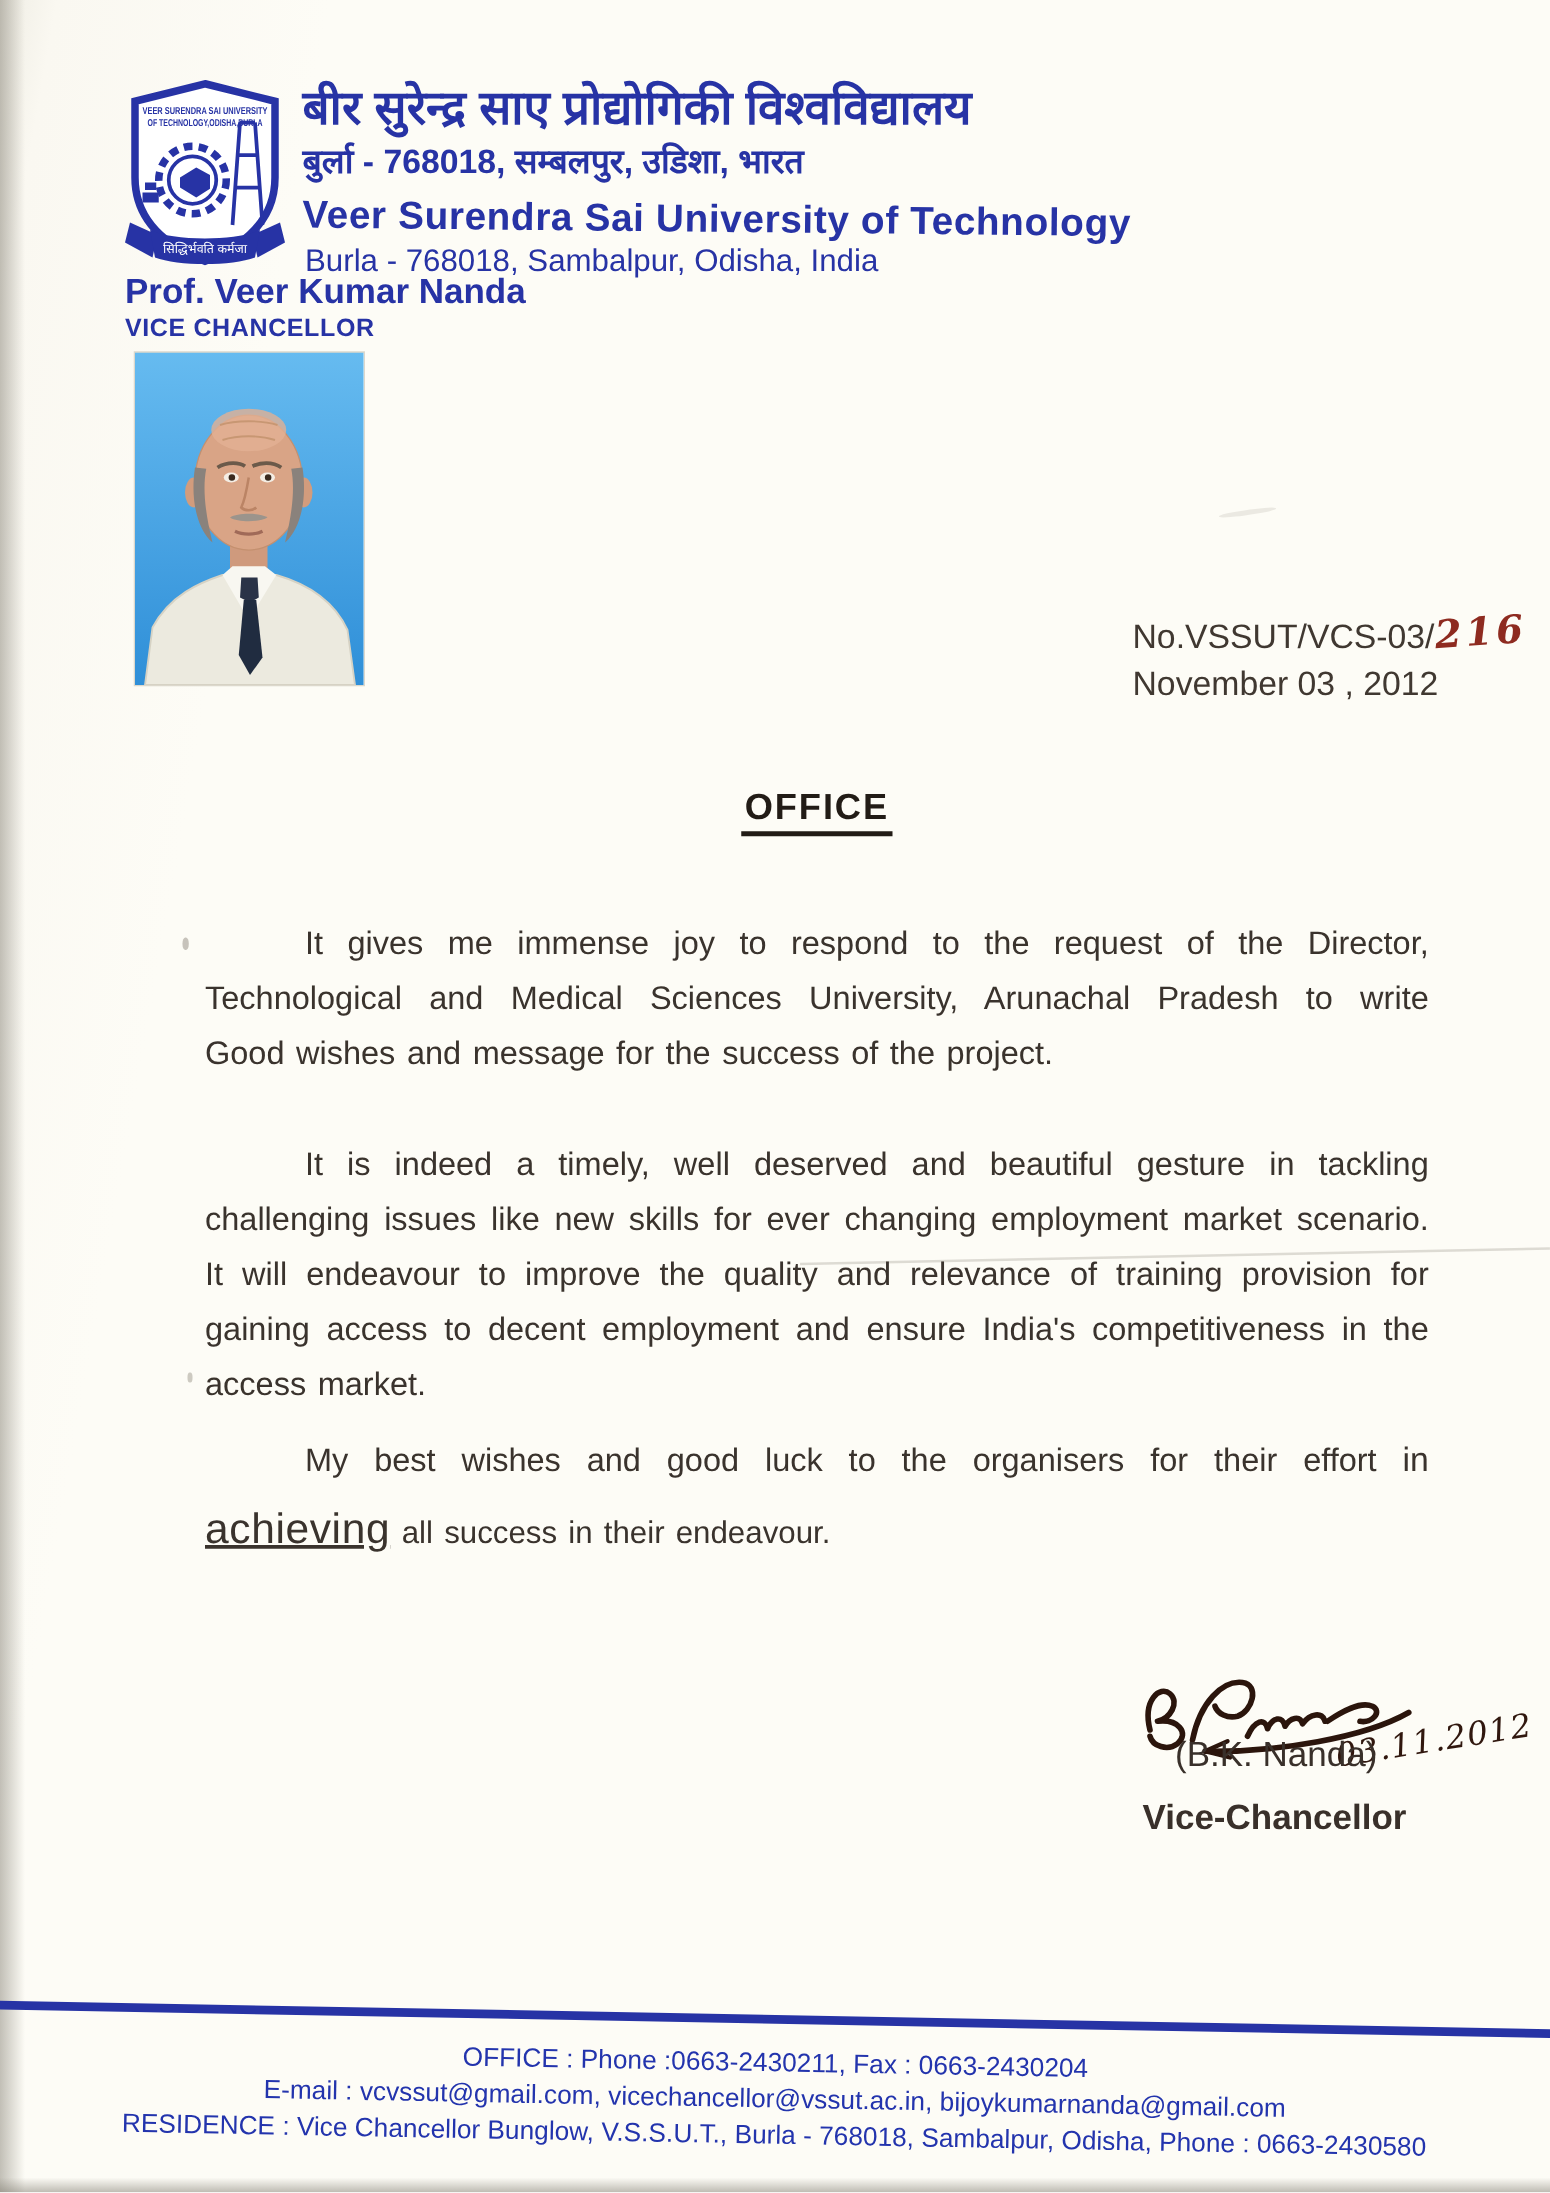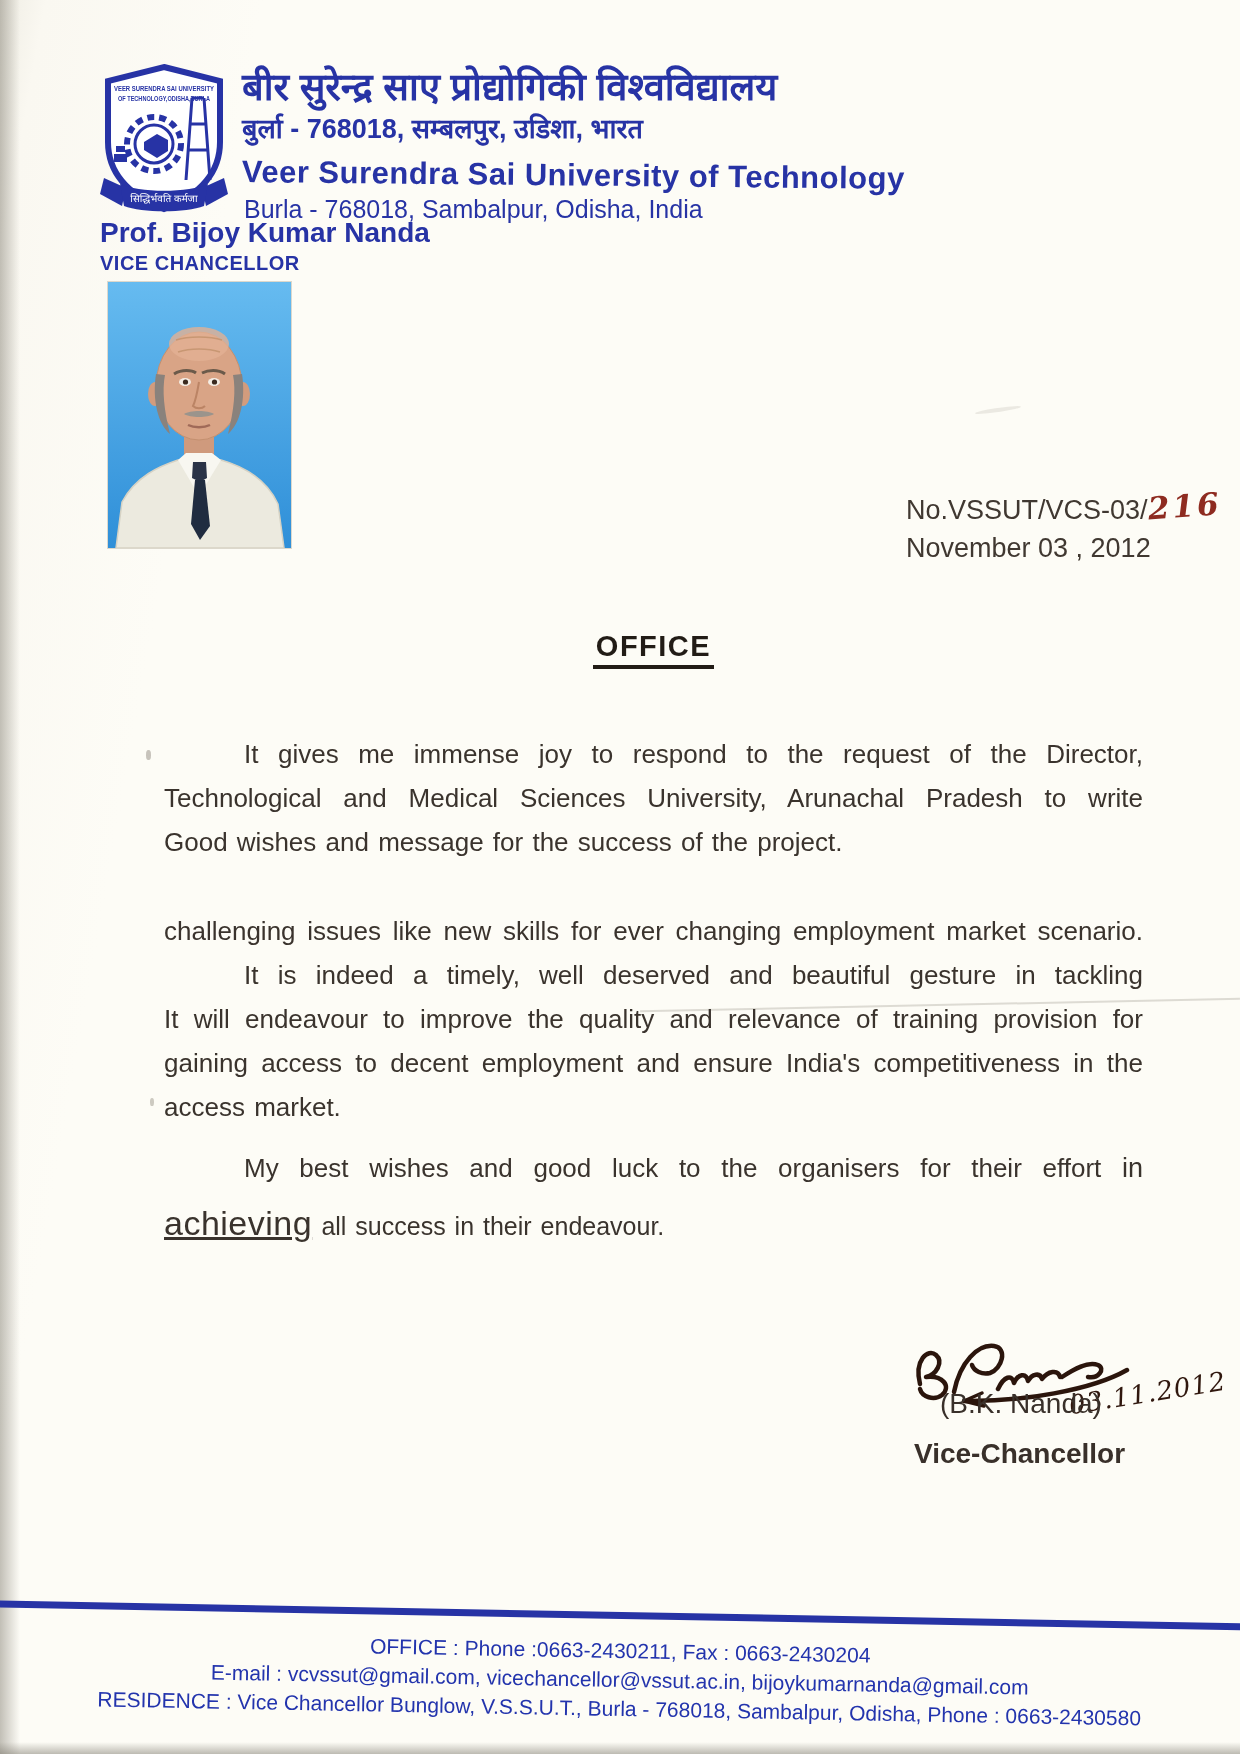--- a/index.html
+++ b/index.html
@@ -98,21 +98,21 @@
   </svg>
 
   <div class="hdr-text">
     <div class="title-hi">बीर सुरेन्द्र साए प्रोद्योगिकी विश्वविद्यालय</div>
     <div class="addr-hi">बुर्ला - 768018, सम्बलपुर, उडिशा, भारत</div>
     <div class="title-en">Veer Surendra Sai University of Technology</div>
     <div class="addr-en">Burla - 768018, Sambalpur, Odisha, India</div>
   </div>
 
   <div class="officer">
-    <div class="officer-name">Prof. Bijoy Kumar Nanda</div>
+    <div class="officer-name">Prof. Veer Kumar Nanda</div>
     <div class="officer-title">VICE CHANCELLOR</div>
   </div>
 
   <svg class="photo" viewBox="0 0 183 266">
     <defs>
       <linearGradient id="bgGrad" x1="0" y1="0" x2="0" y2="1">
         <stop offset="0" stop-color="#66bbf0"></stop>
         <stop offset="1" stop-color="#2f8fd8"></stop>
       </linearGradient>
     </defs>
@@ -148,22 +148,22 @@
     <span class="msg-head">OFFICE</span>
   </div>
 
   <div class="body-text">
     <div>
       <div class="jline ind">It gives me immense joy to respond to the request of the Director,</div>
       <div class="jline">Technological and Medical Sciences University, Arunachal Pradesh  to write</div>
       <div>Good wishes and  message for the success of the project.</div>
     </div>
     <div class="para2">
+      <div class="jline ind">It is indeed a timely, well deserved and beautiful gesture in tackling</div>
       <div class="jline">challenging issues like new skills for  ever changing employment market scenario.</div>
-      <div class="jline ind">It is indeed a timely, well deserved and beautiful gesture in tackling</div>
       <div class="jline">It will endeavour  to improve the quality and relevance of training provision for</div>
       <div class="jline">gaining access to decent employment and ensure India's competitiveness in the</div>
       <div>access market.</div>
     </div>
     <div class="para3">
       <div class="jline ind"><span>My best wishes and good luck to the organisers for their effort</span> <span class="alt-in">in</span></div>
       <div><span class="big-word">achieving</span> <span class="small-rest">all success in their endeavour.</span></div>
     </div>
   </div>
 

